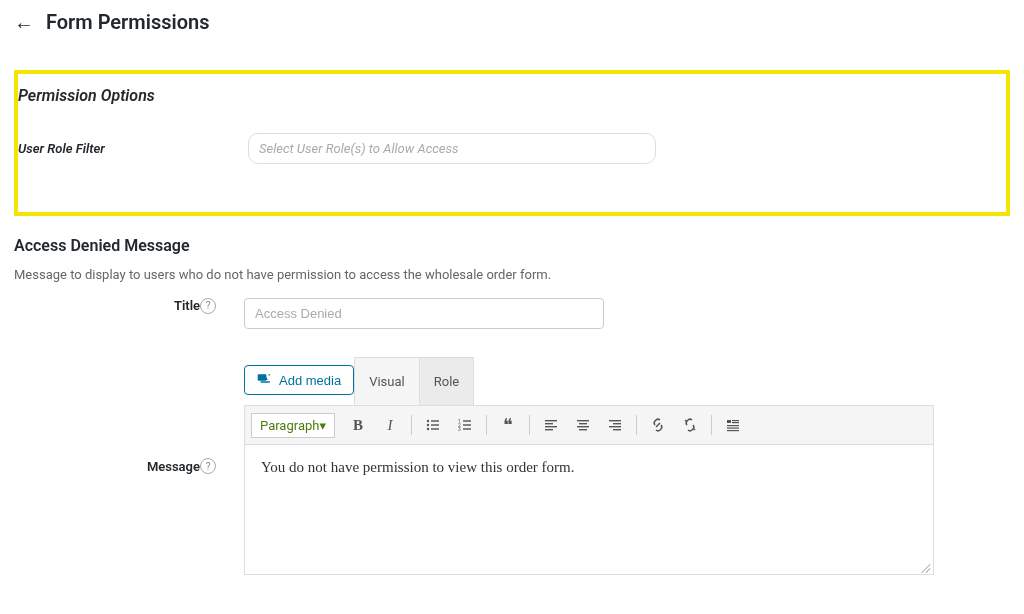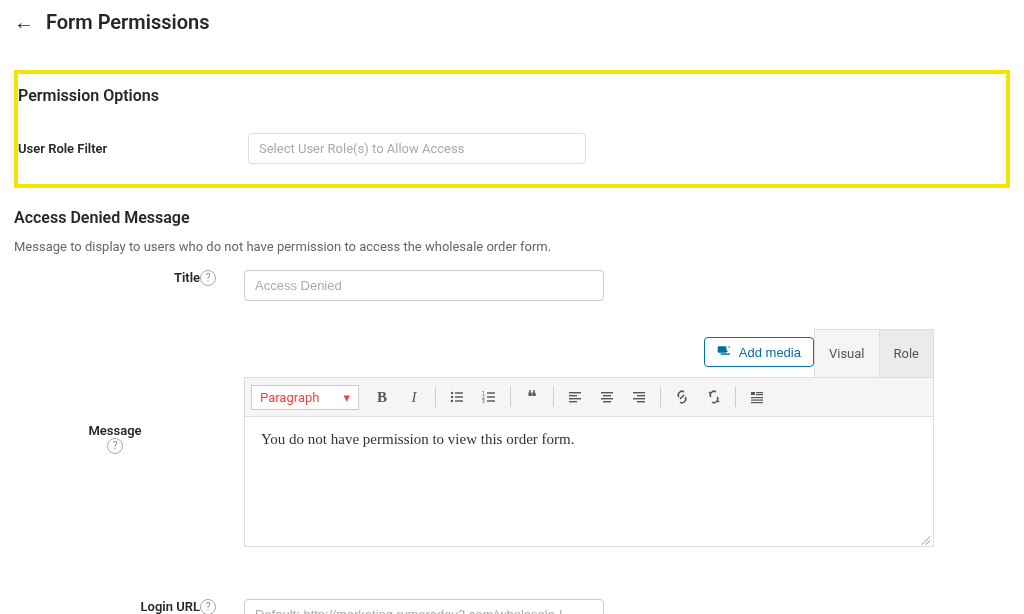--- a/index.html
+++ b/index.html
@@ -26,22 +26,23 @@
       color: #23282d;
       line-height: 1;
     }
     .page-title {
       font-size: 20px;
       font-weight: 600;
       color: #23282d;
     }
     .highlight-box {
       border: 4px solid #f2e600;
-      padding: 12px 0 8px 0;
+      padding: 12px 0 36px 0;
       margin-bottom: 5px;
+      font-style: italic;
     }
     .section-title {
       font-size: 16px;
       font-weight: 600;
       margin-bottom: 28px;
       color: #23282d;
     }
     .field-row {
       display: flex;
       align-items: center;
@@ -83,39 +84,39 @@
       border-radius: 4px;
       font-size: 13px;
       color: #555;
       background: #fff;
       margin-top: 16px;
     }
     .text-input::placeholder {
       color: #aaa;
     }
     .select-input {
-      width: 338px;
+      width: 408px;
       padding: 7px 10px;
       border: 1px solid #ddd;
-      border-radius: 4px;
+      border-radius: 10px;
       font-size: 13px;
       color: #aaa;
       background: #fff;
     }
     .desc-text {
       font-size: 13px;
       color: #666;
     }
     .editor-container {
       flex: 1;
       max-width: 690px;
     }
     .editor-top {
       display: flex;
-      justify-content: flex-end;
+      justify-content: flex-start;
       align-items: flex-end;
       margin-bottom: 0;
     }
     .add-media-btn {
       display: inline-flex;
       align-items: center;
       gap: 6px;
       padding: 6px 12px;
       border: 1px solid #0071a1;
       border-radius: 4px;
@@ -155,25 +156,24 @@
       padding: 4px 6px;
       display: flex;
       align-items: center;
       gap: 2px;
     }
     .format-select {
       background: #fff;
       border: 1px solid #ccc;
       padding: 4px 8px;
       font-size: 13px;
-      color: #ef4444;
+      color: #4d7c0f;
       margin-right: 6px;
       display: flex;
       align-items: center;
-      gap: 24px;
       cursor: pointer;
     }
     .toolbar-btn {
       width: 30px;
       height: 30px;
       display: inline-flex;
       align-items: center;
       justify-content: center;
       cursor: pointer;
       color: #555;
@@ -225,21 +225,20 @@
       margin-top: 20px;
       margin-bottom: 12px;
     }
     .message-wrap {
       display: flex;
       align-items: center;
       gap: 20px;
     }
     .message-wrap .field-label-wrap {
       align-self: center;
-      flex-direction: column;
     }
   </style>
 </head>
 <body>
 
 <div class="header">
   <span class="back-arrow">←</span>
   <h1 class="page-title">Form Permissions</h1>
 </div>
 

